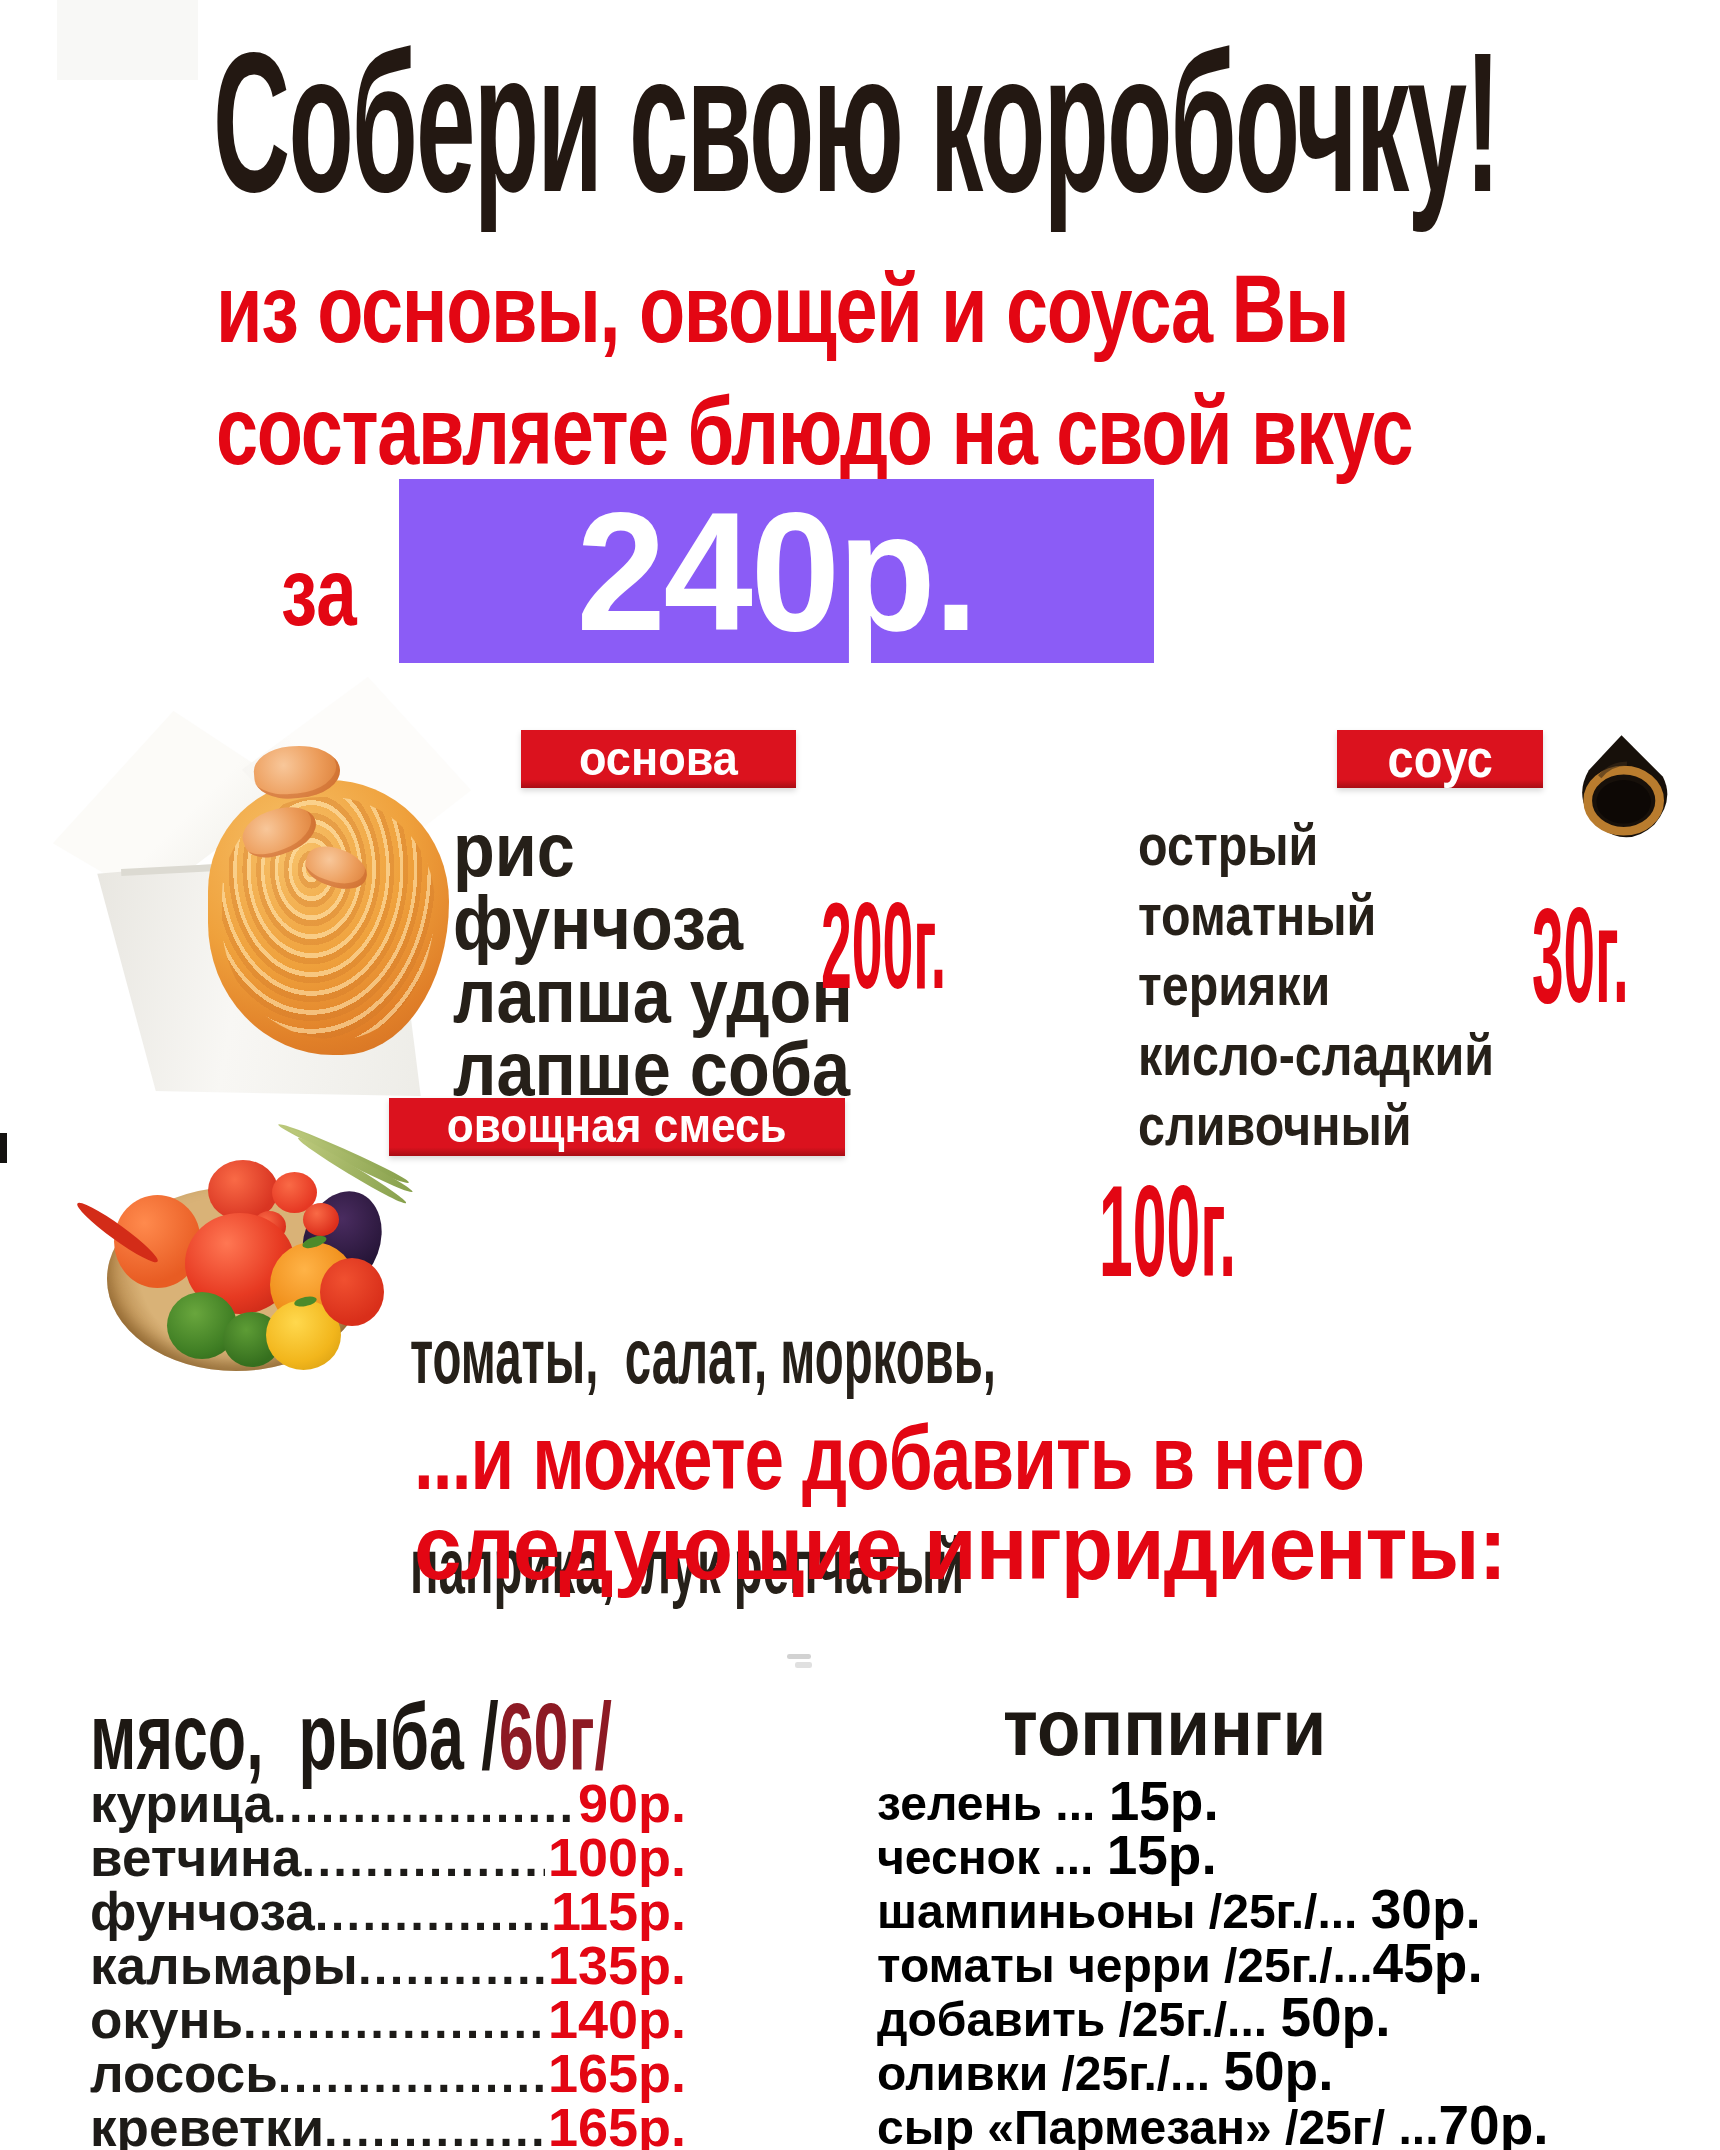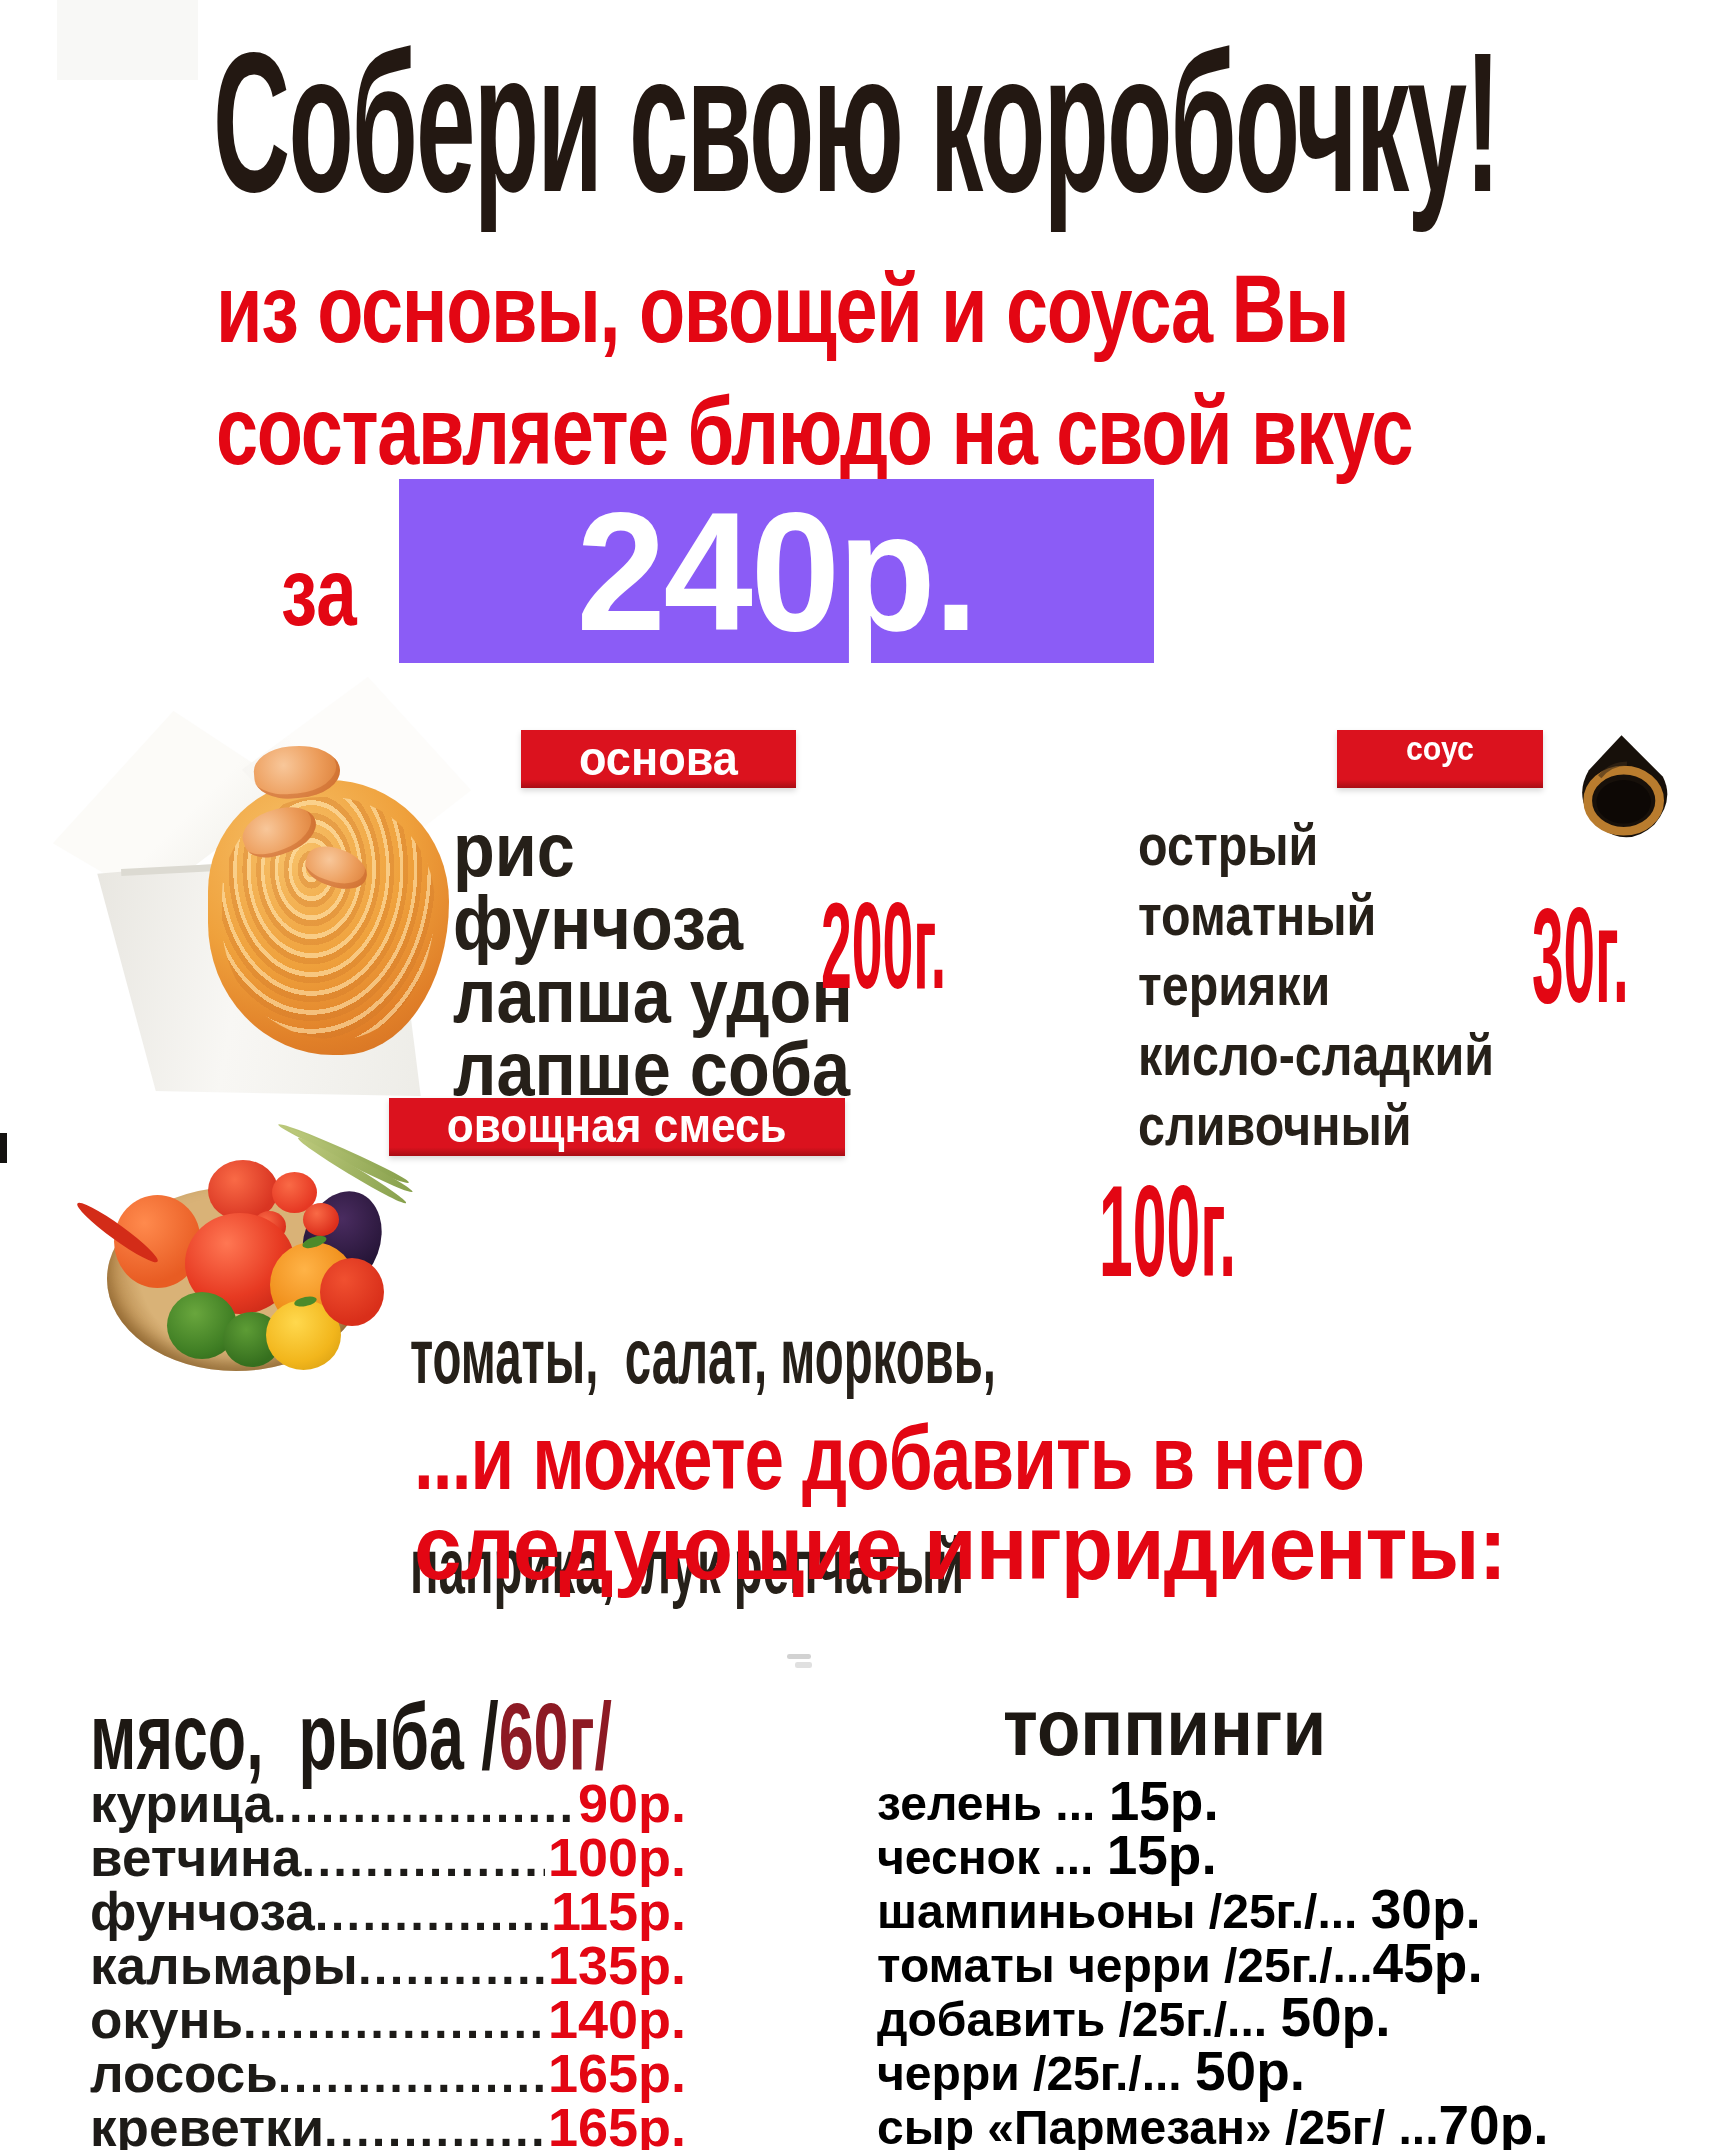--- a/index.html
+++ b/index.html
@@ -23,21 +23,21 @@
   .za{left:281px;top:536px;font-size:97px;color:#e30613;transform:scaleX(.75);}
   .price-box{left:399px;top:479px;width:755px;height:184px;background:#8b5cf6;
              display:flex;align-items:center;justify-content:center;}
   .price-box span{color:#ffffff;font-size:169px;line-height:169px;transform:scaleX(.95);letter-spacing:-2.3px;}
 
   
   .badge{background:linear-gradient(#db121e 85%,#a80d14 100%);color:#ffffff;text-align:center;
          display:flex;justify-content:center;box-shadow:0 3.4px 5.7px rgba(0,0,0,.15);}
   .badge span{transform:scaleX(.92);}
   .badge-osnova{left:521px;top:730px;width:275px;height:58px;font-size:49px;}
-  .badge-sous{left:1337px;top:730px;width:206px;height:58px;font-size:33px;}
+  .badge-sous{left:1337px;top:730px;width:206px;height:58px;font-size:51px;}
   .badge-veg{left:389px;top:1098px;width:456px;height:58px;font-size:48px;}
 
   
   .base-list{left:453px;top:813px;font-size:76px;line-height:73px;color:#262019;transform:scaleX(.9);transform-origin:left top;}
   .sauce-list{left:1138px;top:810px;font-size:57px;line-height:70px;color:#262019;transform:scaleX(.85);transform-origin:left top;}
   .veg-lines{left:410px;top:1181px;font-size:77px;line-height:70px;color:#262019;
              transform:scaleX(.615);transform-origin:left top;white-space:pre;}
   .weight{color:#e30613;transform-origin:left top;white-space:nowrap;}
   .w200{left:821px;top:875px;font-size:123px;transform:scaleX(.45);}
   .w30{left:1532px;top:878px;font-size:135px;transform:scaleX(.42);}
@@ -249,18 +249,18 @@
     </div>
   </div>
 
   <div class="abs top-head">топпинги</div>
   <div class="abs top-list">
     <div class="top-row"><span>зелень ... </span><span class="t-price">15р.</span></div>
     <div class="top-row"><span>чеснок ... </span><span class="t-price">15р.</span></div>
     <div class="top-row"><span>шампиньоны /25г./... </span><span class="t-price">30р.</span></div>
     <div class="top-row"><span>томаты черри /25г./...</span><span class="t-price">45р.</span></div>
     <div class="top-row"><span>добавить /25г./... </span><span class="t-price">50р.</span></div>
-    <div class="top-row"><span>черри /25г./... </span><span class="t-price">50р.</span></div>
+    <div class="top-row"><span>оливки /25г./... </span><span class="t-price">50р.</span></div>
     <div class="top-row"><span>сыр «Пармезан» /25г/ ...</span><span class="t-price">70р.</span></div>
   </div>
 
 </div>
 
 
 </body></html>

